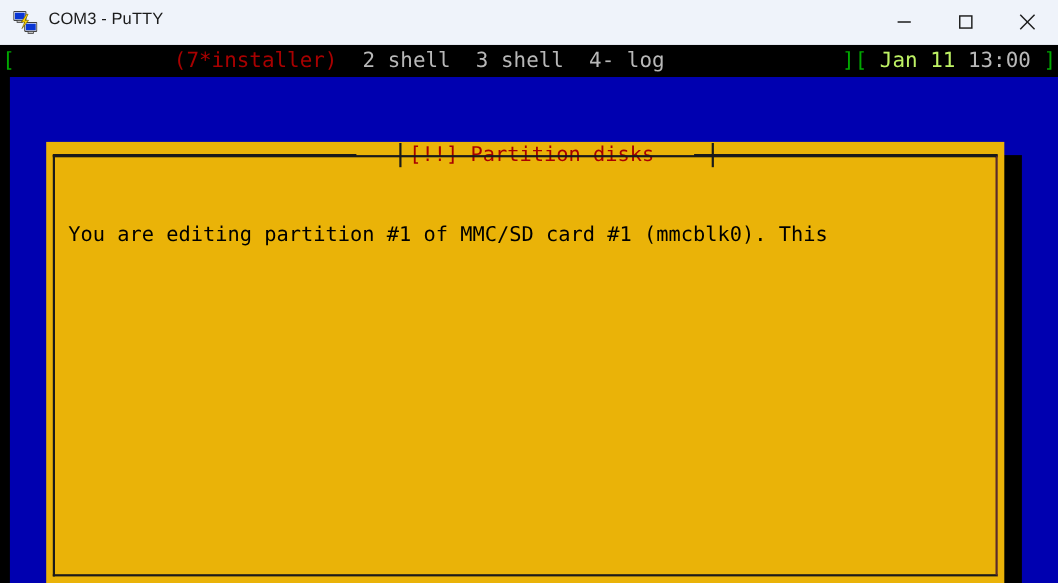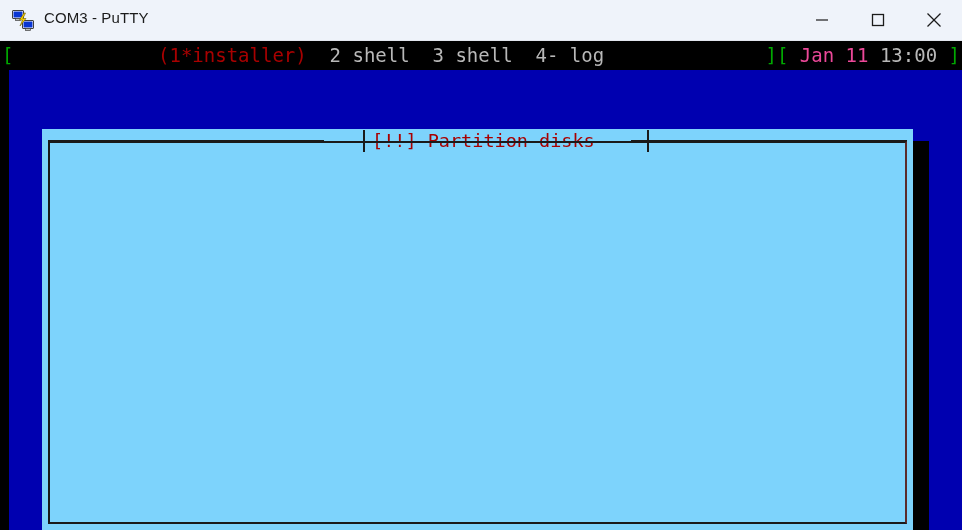--- a/index.html
+++ b/index.html
@@ -96,21 +96,21 @@
     position: absolute; left: 2px; top: 0;
   }
   .statusline .s-mid {
     position: absolute; left: 158px; top: 0;
   }
   .statusline .s-right {
     position: absolute; right: 2px; top: 0;
   }
   .c-green  { color: #00a800; }
   .c-red    { color: #a80000; }
-  .c-blue   { color: #ec4899; }
+  .c-blue   { color: #bef264; }
   .c-grey   { color: #b8b8b8; }
 
   
   .installer-bg {
     position: absolute;
     left: 9px; top: 29px;
     width: 953px;
     height: 460px;
     background: #0000b0;
   }
@@ -124,21 +124,21 @@
     background: #000000;
   }
 
   
   .dialog {
     position: absolute;
     left: 42px;
     top: 88px;
     width: 871px;
     height: 401px;
-    background: #7dd3fc;
+    background: #eab308;
     color: #000000;
   }
   
   .dlg-frame {
     position: absolute;
     left: 6px; top: 12px;
     right: 6px; bottom: 6px;
     border: 2px solid #1a1a1a;
     border-right-color: #5a2b2b;
     box-sizing: border-box;
@@ -243,39 +243,40 @@
           <line x1="14.5" y1="1.5" x2="1.5" y2="14.5" stroke="#1b1b1b" stroke-width="1.3"></line>
         </svg>
       </div>
     </div>
   </div>
 
   <div class="terminal">
 
     <div class="statusline">
       <span class="s-left c-green">[</span>
-      <span class="s-mid"><span class="c-red">(1*installer)</span><span class="c-grey">  2 shell  3 shell  4- log</span></span>
+      <span class="s-mid"><span class="c-red">(7*installer)</span><span class="c-grey">  2 shell  3 shell  4- log</span></span>
       <span class="s-right"><span class="c-green">][</span><span class="c-blue"> Jan 11 </span><span class="c-grey">13:00</span><span class="c-green"> ]</span></span>
     </div>
 
     <div class="installer-bg"></div>
 
     <div class="dlg-shadow"></div>
 
     <div class="dialog">
 
       <div class="title-rule left"></div>
       <div class="title-tick left"></div>
       <div class="dlg-title">[!!] Partition disks</div>
       <div class="title-tick right"></div>
       <div class="title-rule right"></div>
 
       <div class="dlg-frame"></div>
 
       <div class="dlg-body">
+        <div class="row">You are editing partition #1 of MMC/SD card #1 (mmcblk0). This</div>
         <div class="row blank"> </div>
         <div class="row blank"> </div>
 
         
         
         
         
 
         
 

